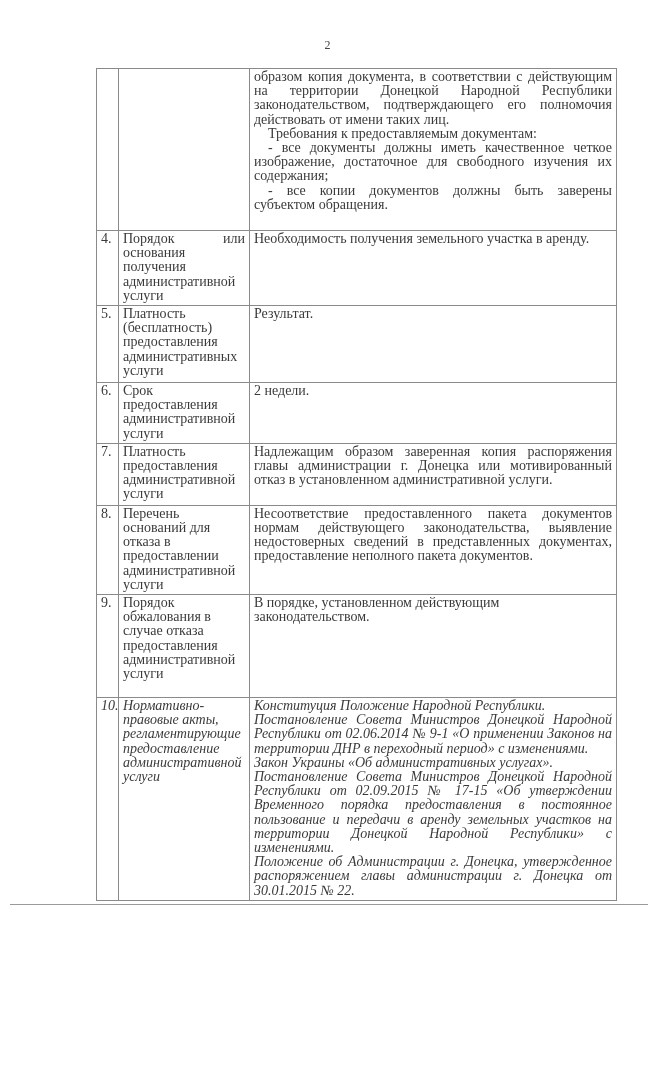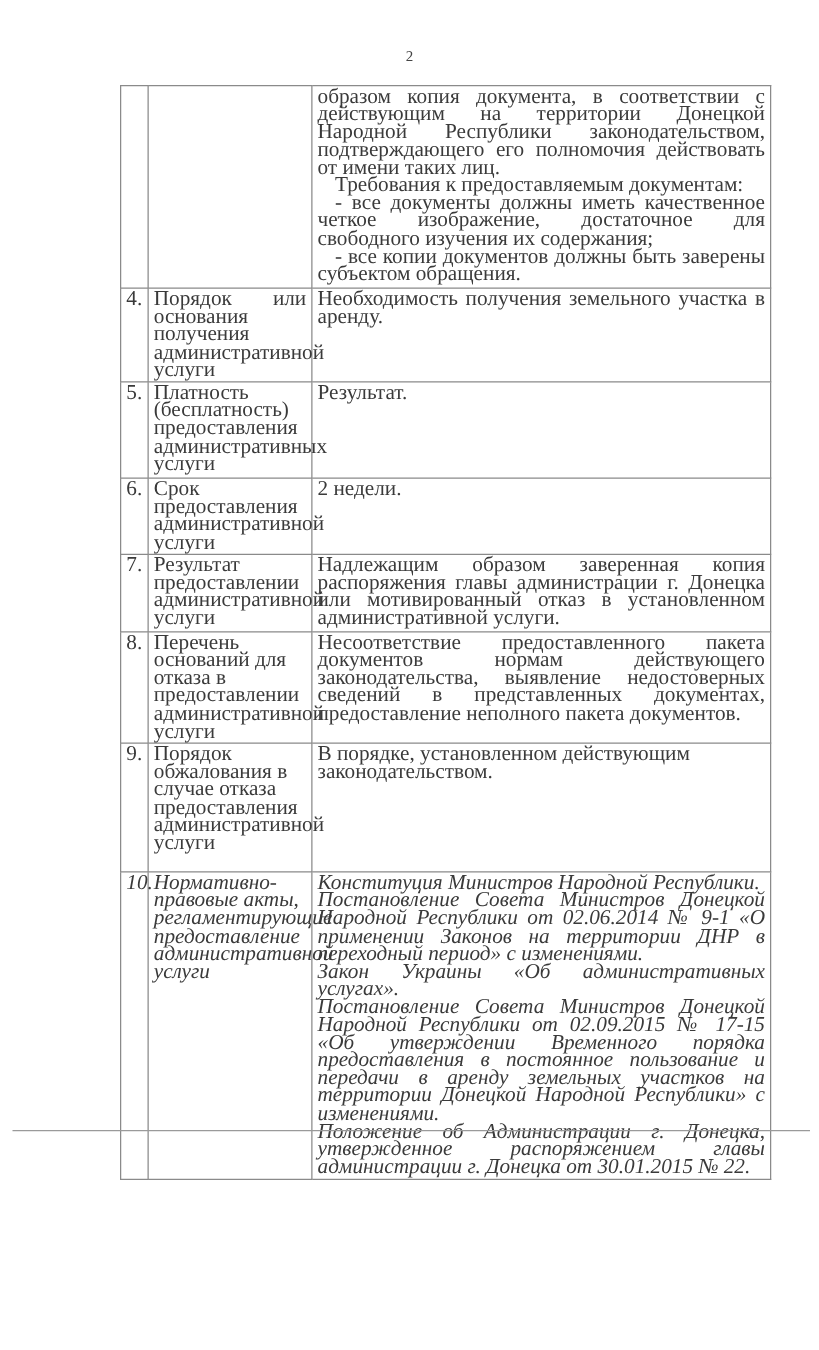--- a/index.html
+++ b/index.html
@@ -7,21 +7,21 @@
     width: 655px; height: 1080px; background: #ffffff; position: relative;
     font-family: "Liberation Serif", "DejaVu Serif", serif; color: #3a3a3a; overflow: hidden;
   }
   .page-number {
     position: absolute; top: 38px; left: 0; width: 655px; text-align: center;
     font-size: 12px; color: #444;
   }
   table.doc {
     position: absolute; top: 68px; left: 96px; width: 520px;
     border-collapse: collapse; table-layout: fixed;
-    font-size: 17px; line-height: 14.2px;
+    font-size: 14px; line-height: 14.2px;
   }
   table.doc td {
     border: 1px solid #8a8a8a; vertical-align: top; padding: 1px 4px 2px 4px;
   }
   col.c1 { width: 22px; }
   col.c2 { width: 131px; }
   col.c3 { width: 367px; }
   td.num { padding-left: 3px; padding-right: 1px; }
   .just { text-align: justify; }
   .indent { text-indent: 14px; }
@@ -74,21 +74,21 @@
     <tr style="height:43px;">
       <td class="num">6.</td>
       <td class="just">Срок предоставления административной услуги</td>
       <td>
         <span class="para">2 недели.</span>
       </td>
     </tr>
 
     <tr style="height:62px;">
       <td class="num">7.</td>
-      <td>Результат предоставлении административной услуги</td>
+      <td>Платность предоставления административной услуги</td>
       <td class="just">
         <span class="para just">Надлежащим образом заверенная копия распоряжения главы администрации г. Донецка или мотивированный отказ в установленном административной услуги.</span>
       </td>
     </tr>
 
     <tr style="height:73px;">
       <td class="num">8.</td>
       <td>Перечень оснований для отказа в предоставлении административной услуги</td>
       <td class="just">
         <span class="para just">Несоответствие предоставленного пакета документов нормам действующего законодательства, выявление недостоверных сведений в представленных документах, предоставление неполного пакета документов.</span>
@@ -100,21 +100,21 @@
       <td>Порядок обжалования в случае отказа предоставления административной услуги</td>
       <td>
         <span class="para">В порядке, установленном действующим законодательством.</span>
       </td>
     </tr>
 
     <tr style="height:199px;font-style:italic;">
       <td class="num">10.</td>
       <td>Нормативно-правовые акты, регламентирующие предоставление административной услуги</td>
       <td class="just">
-        <span class="para">Конституция Министров Народной Республики.</span>
+        <span class="para">Конституция Положение Народной Республики.</span>
         <span class="para just">Постановление Совета Министров Донецкой Народной Республики от 02.06.2014 № 9-1 «О применении Законов на территории ДНР в переходный период» с изменениями.</span>
         <span class="para">Закон Украины «Об административных услугах».</span>
         <span class="para just">Постановление Совета Министров Донецкой Народной Республики от 02.09.2015 № 17-15 «Об утверждении Временного порядка предоставления в постоянное пользование и передачи в аренду земельных участков на территории Донецкой Народной Республики» с изменениями.</span>
         <span class="para just">Положение об Администрации г. Донецка, утвержденное распоряжением главы администрации г. Донецка от 30.01.2015 № 22.</span>
       </td>
     </tr>
   </tbody>
 </table>
 
 <div class="bottom-rule"></div>

